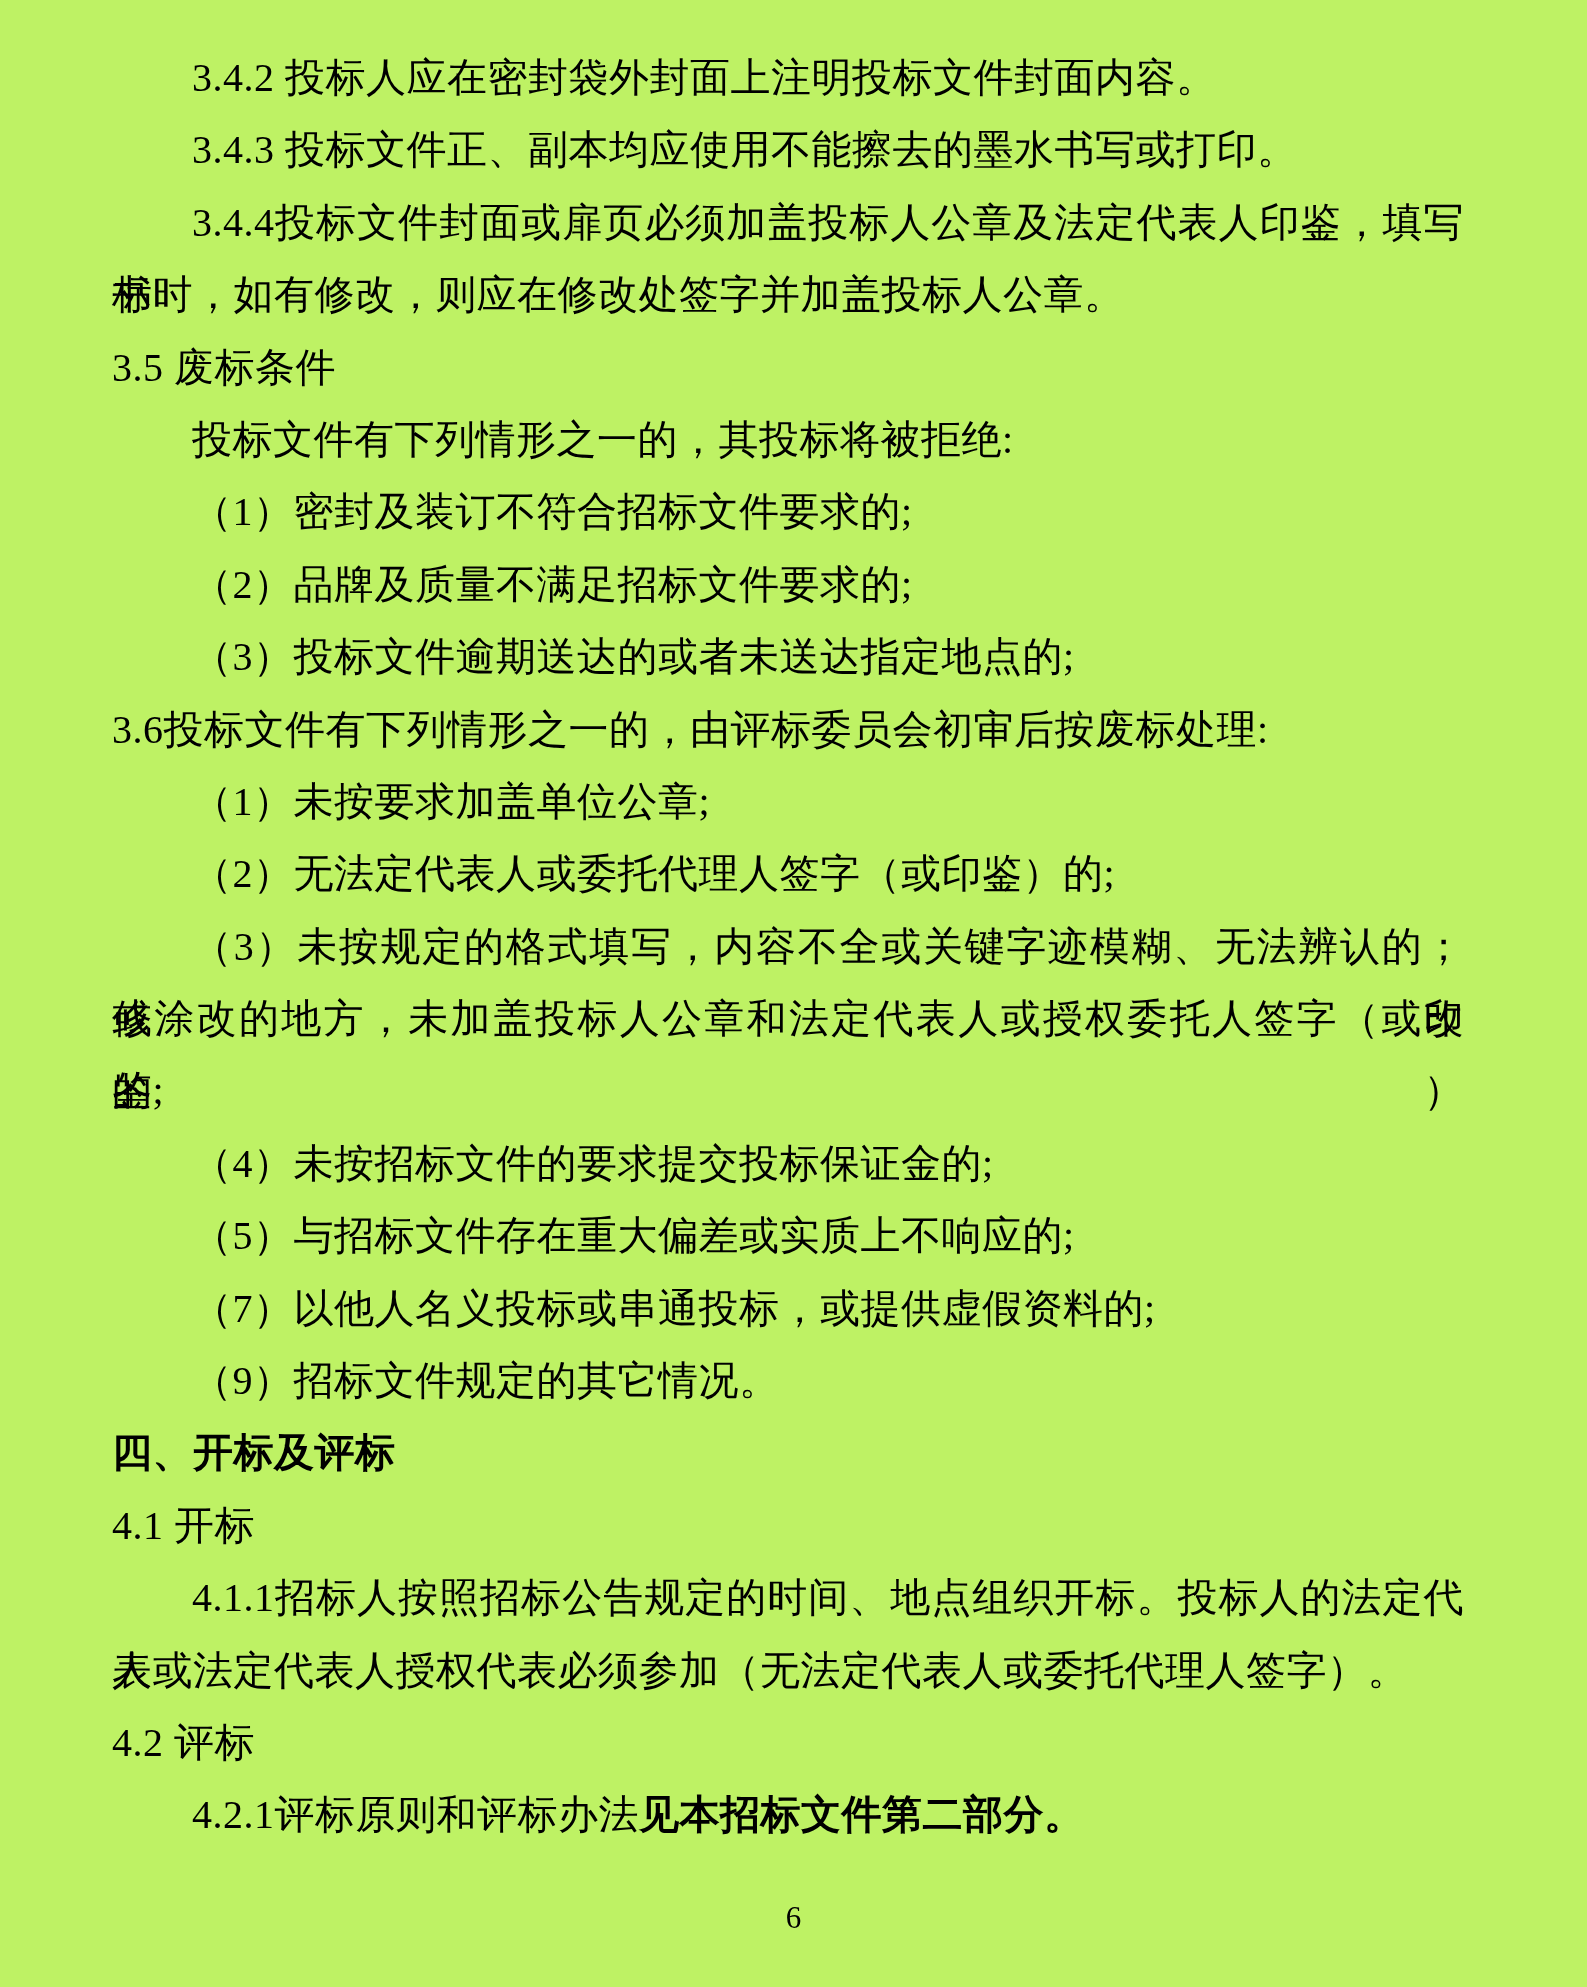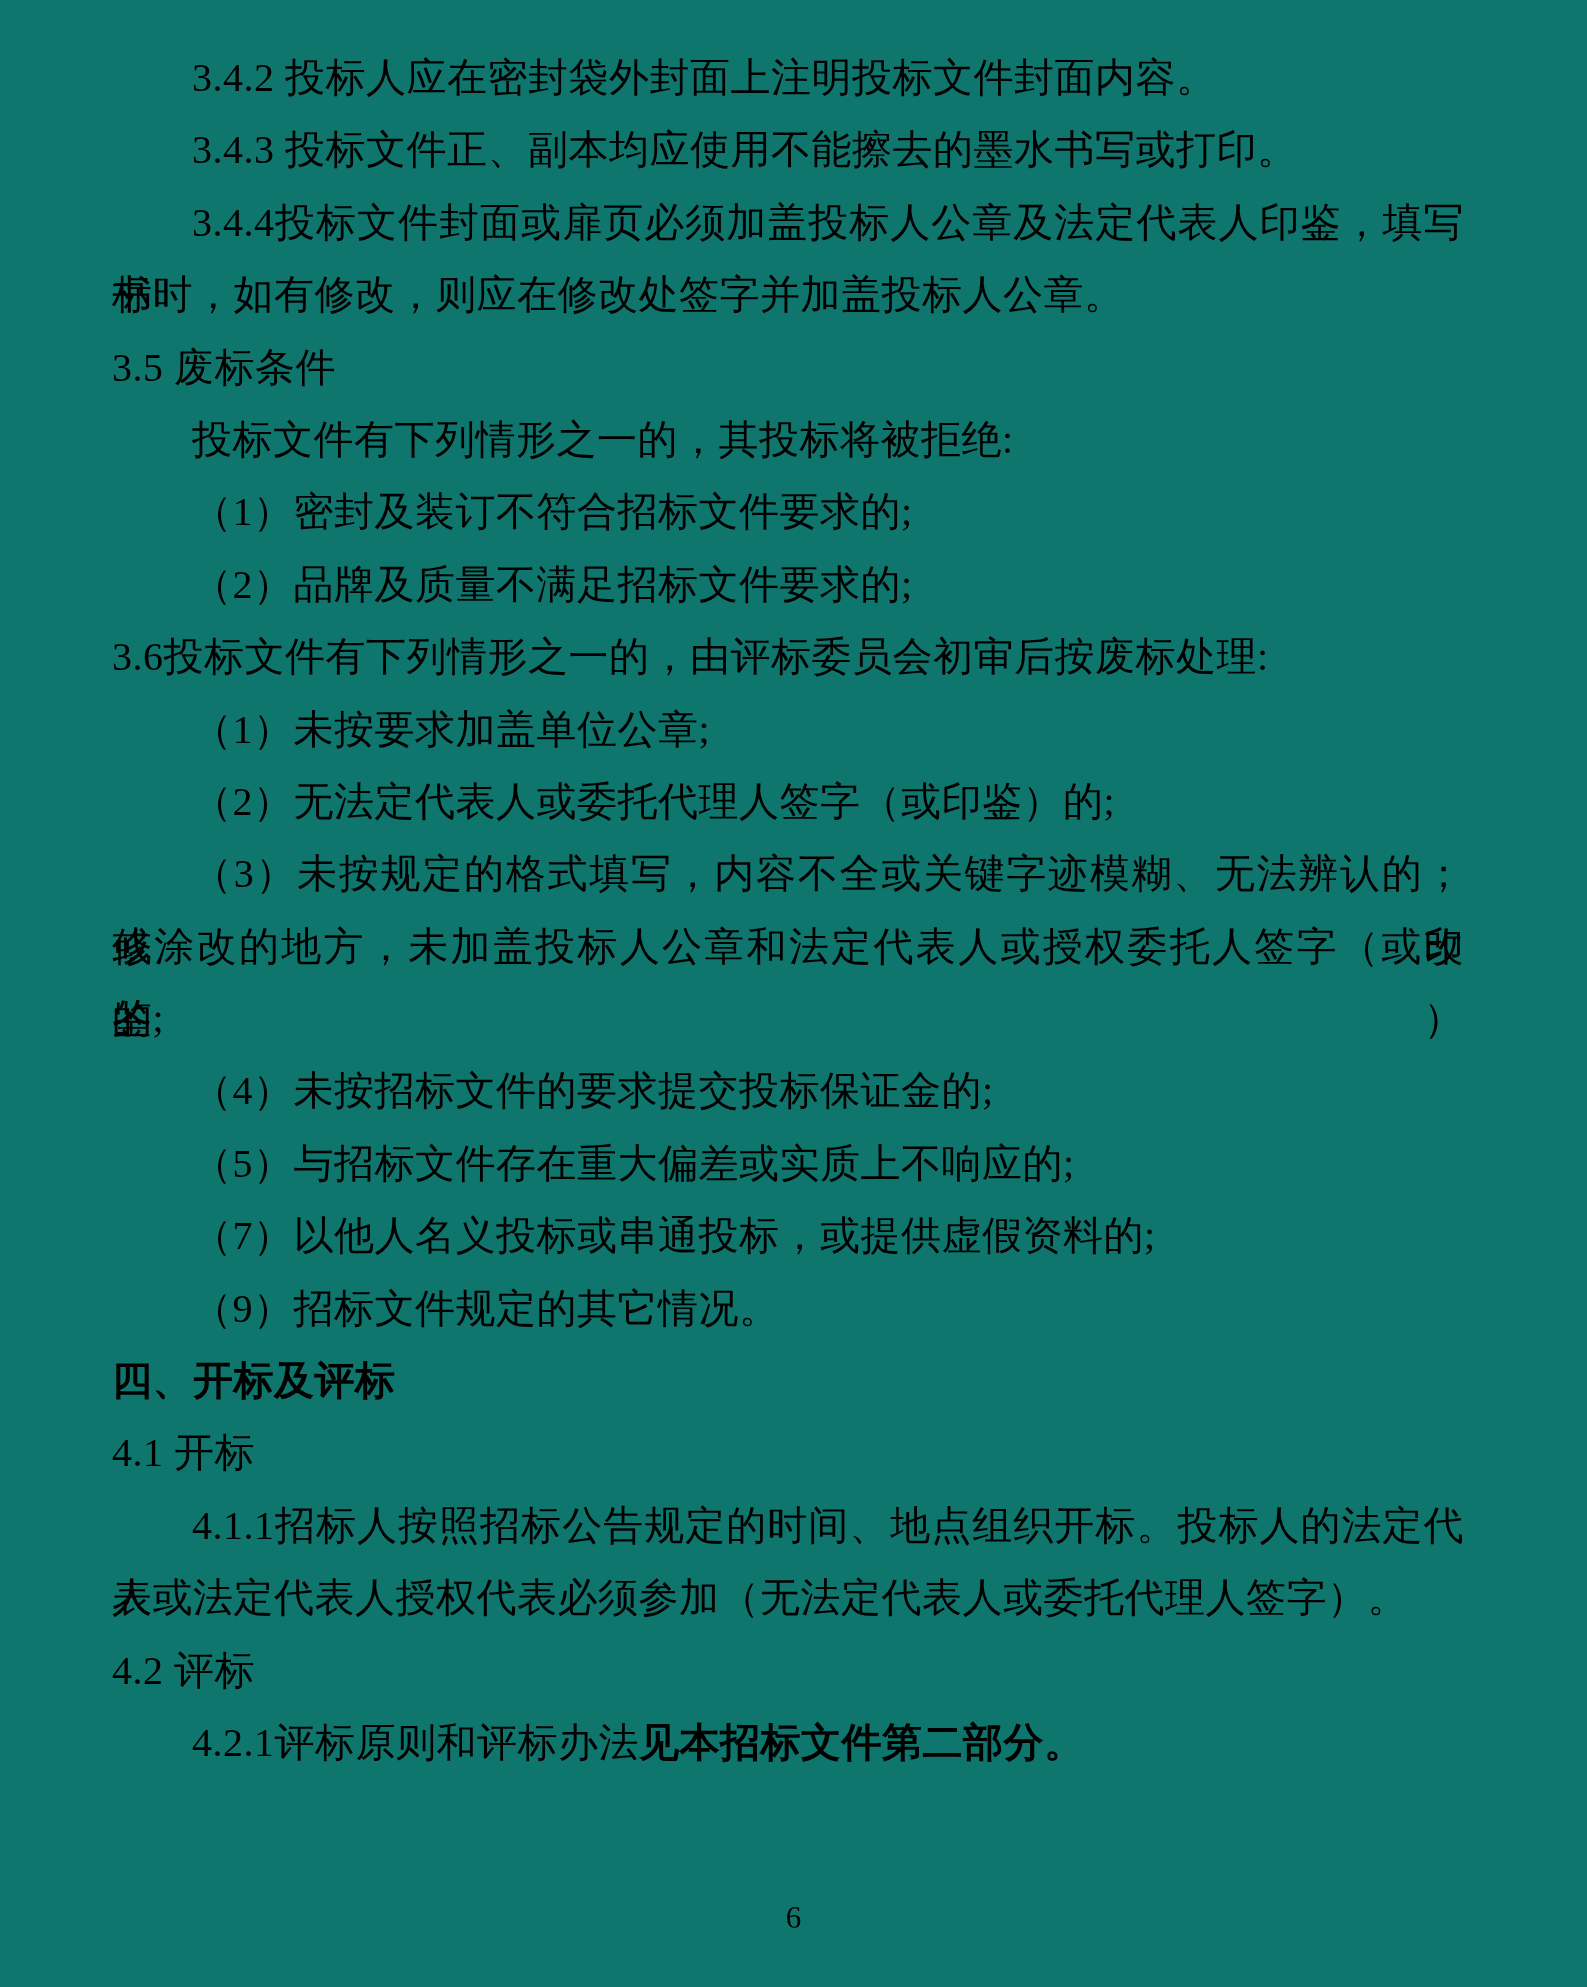--- a/index.html
+++ b/index.html
@@ -4,21 +4,21 @@
 <style>
   html, body {
     margin: 0;
     padding: 0;
     background: #ffffff;
   }
   .page {
     position: relative;
     width: 1587px;
     height: 1987px;
-    background: #0f766e;
+    background: #bef264;
     color: #000000;
     font-family: "Liberation Serif", "DejaVu Serif", serif;
     overflow: hidden;
   }
   .content {
     position: absolute;
     top: 42px;
     left: 112px;
     width: 1352px;
   }
@@ -58,20 +58,21 @@
 <div class="page">
   <div class="content" id="doc-lines">
       <div class="line indent"><span class="">3.4.2 投标人应在密封袋外封面上注明投标文件封面内容。</span></div>
       <div class="line indent"><span class="">3.4.3 投标文件正、副本均应使用不能擦去的墨水书写或打印。</span></div>
       <div class="line indent justify"><span class="">3.4.4投标文件封面或扉页必须加盖投标人公章及法定代表人印鉴，填写标</span></div>
       <div class="line"><span class="">书时，如有修改，则应在修改处签字并加盖投标人公章。</span></div>
       <div class="line"><span class="">3.5 废标条件</span></div>
       <div class="line indent"><span class="">投标文件有下列情形之一的，其投标将被拒绝:</span></div>
       <div class="line indent"><span class="">（1）密封及装订不符合招标文件要求的;</span></div>
       <div class="line indent"><span class="">（2）品牌及质量不满足招标文件要求的;</span></div>
+      <div class="line indent"><span class="">（3）投标文件逾期送达的或者未送达指定地点的;</span></div>
       <div class="line"><span class="">3.6投标文件有下列情形之一的，由评标委员会初审后按废标处理:</span></div>
       <div class="line indent"><span class="">（1）未按要求加盖单位公章;</span></div>
       <div class="line indent"><span class="">（2）无法定代表人或委托代理人签字（或印鉴）的;</span></div>
       <div class="line indent justify"><span class="">（3）未按规定的格式填写，内容不全或关键字迹模糊、无法辨认的；修改</span></div>
       <div class="line justify"><span class="">或涂改的地方，未加盖投标人公章和法定代表人或授权委托人签字（或印鉴）</span></div>
       <div class="line"><span class="">的;</span></div>
       <div class="line indent"><span class="">（4）未按招标文件的要求提交投标保证金的;</span></div>
       <div class="line indent"><span class="">（5）与招标文件存在重大偏差或实质上不响应的;</span></div>
       <div class="line indent"><span class="">（7）以他人名义投标或串通投标，或提供虚假资料的;</span></div>
       <div class="line indent"><span class="">（9）招标文件规定的其它情况。</span></div>

